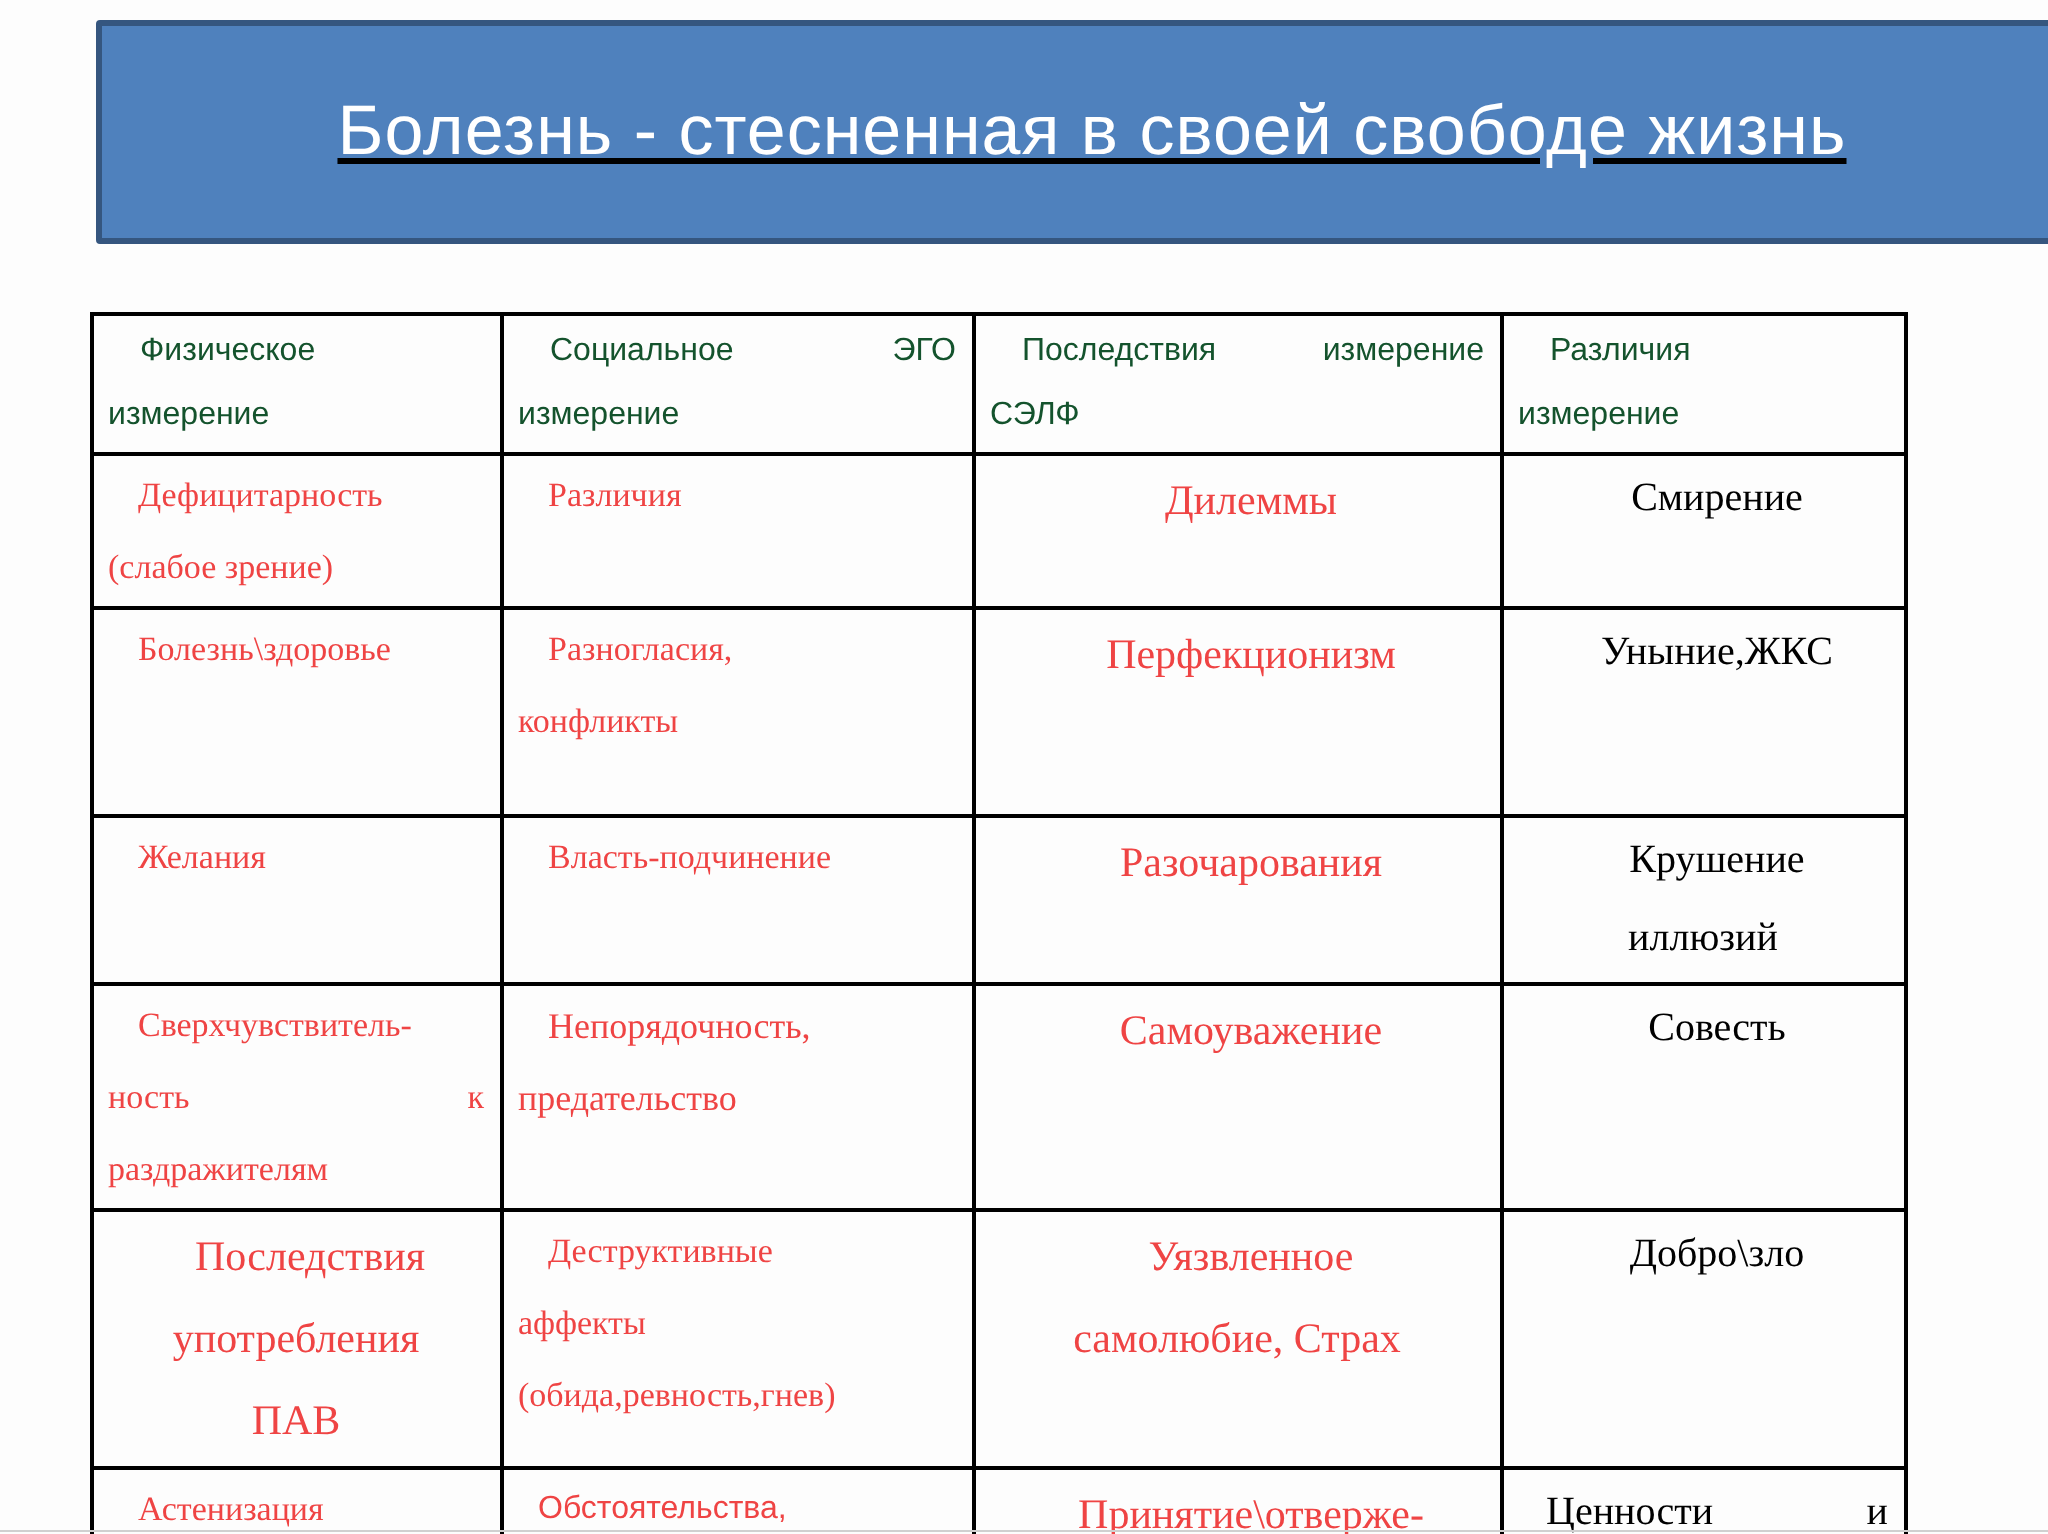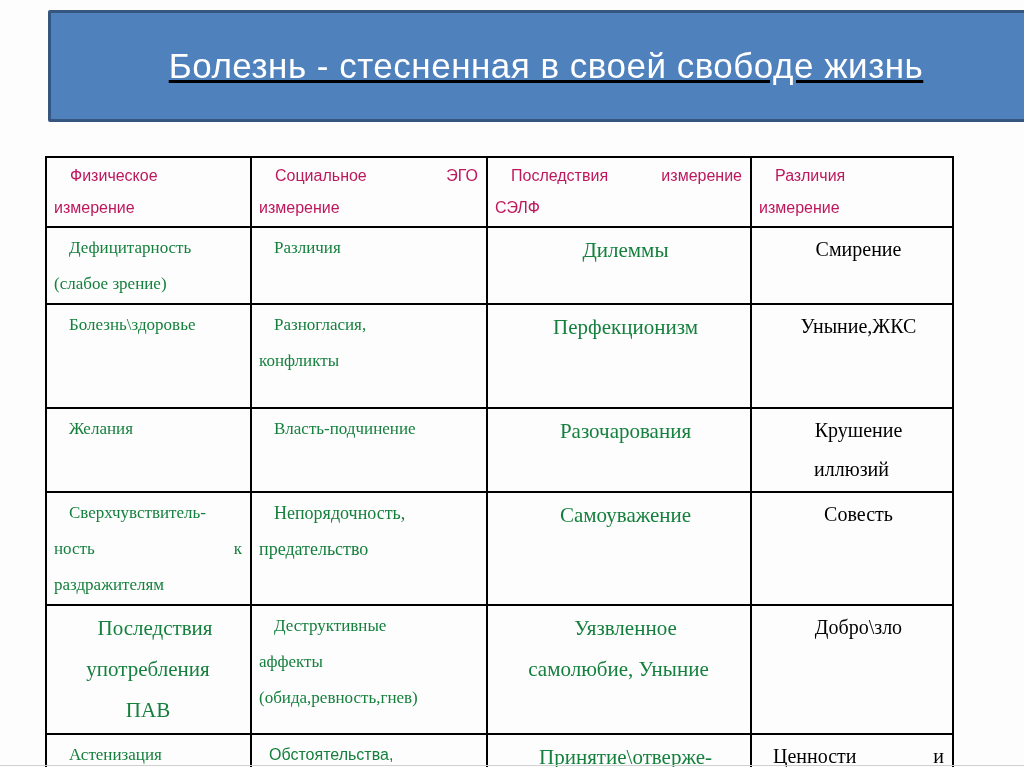--- a/index.html
+++ b/index.html
@@ -18,24 +18,24 @@
     font-family:"Liberation Sans", sans-serif; white-space:nowrap;
   }
   table.dim-table {
     position:absolute; left:45px; top:156px;
     border-collapse:collapse; table-layout:fixed;
   }
   .dim-table td {
     border:2px solid #000000; vertical-align:top;
     padding:2px 8px 2px 7px; box-sizing:border-box; overflow:hidden;
   }
-  .c { white-space:pre-line; text-align:left; color:#15803d; }
+  .c { white-space:pre-line; text-align:left; color:#ef4444; }
   .hdr {
     font-family:"Liberation Sans", sans-serif; font-size:16px;
-    line-height:2.0; text-indent:16px; color:#be185d;
+    line-height:2.0; text-indent:16px; color:#14532d;
   }
   .sm {
     font-family:"Liberation Serif", serif; font-size:17px;
     line-height:2.1; text-indent:15px;
   }
   .md { font-size:18px; line-height:2.0; }
   .lg {
     font-family:"Liberation Serif", serif; font-size:21px;
     line-height:1.95; text-indent:14px;text-align:center;
   }
@@ -153,21 +153,21 @@
 употребления
 ПАВ</div>
           </td>
       <td>
             <div class="c sm">Деструктивные
 аффекты
 (обида,ревность,гнев)</div>
           </td>
       <td>
             <div class="c lg">Уязвленное
-самолюбие, Уныние</div>
+самолюбие, Страх</div>
           </td>
       <td>
             <div class="c lg red">Добро\зло</div>
           </td>
     </tr>
     <tr style="height:130px">
       <td>
             <div class="c sm">Астенизация
 (телесная слабость)</div>
           </td>

